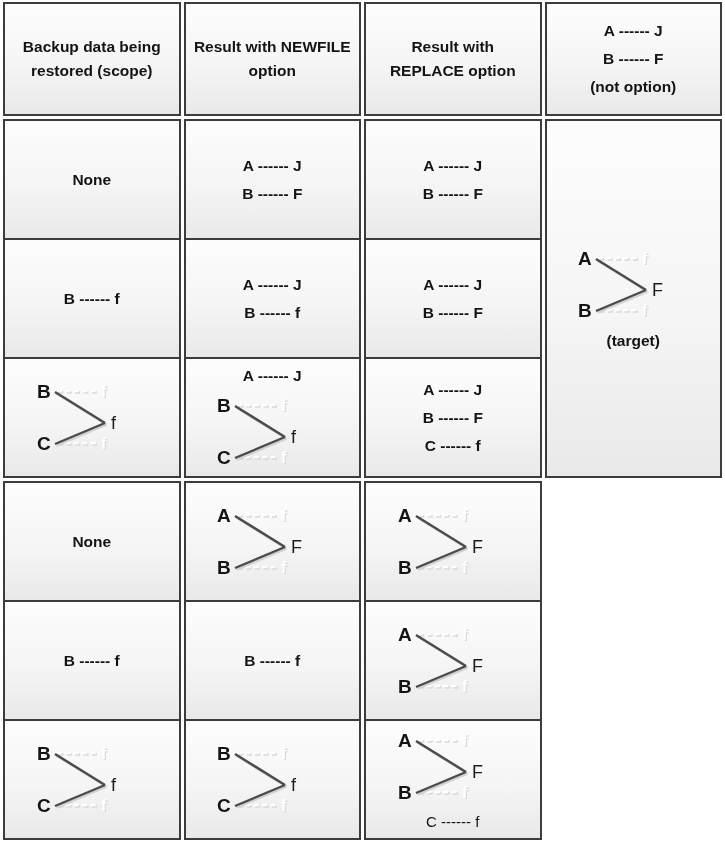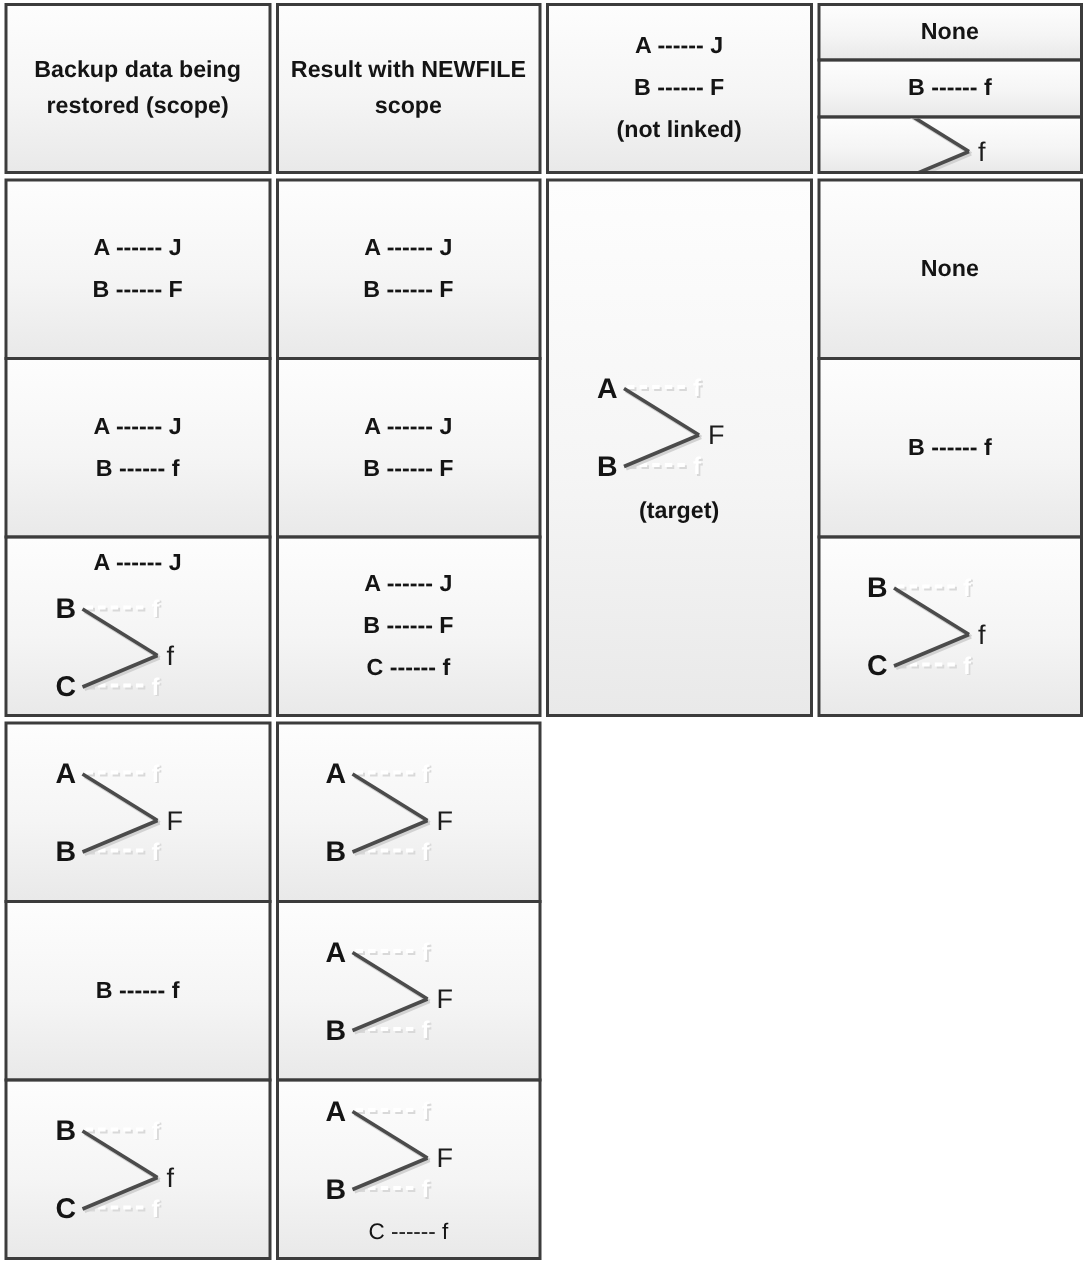--- a/index.html
+++ b/index.html
@@ -58,27 +58,30 @@
   .g-ghost-f{font-family:"Liberation Sans",sans-serif;font-weight:bold;font-size:16px;}
 </style>
 </head>
 <body>
 
 <div class="table" id="table">
   <div class="cell header">
     <span>Backup data being restored (scope)</span>
   </div>
   <div class="cell header">
-    <span>Result with NEWFILE scope</span>
+    <span>Result with NEWFILE option</span>
+  </div>
+  <div class="cell header">
+    <span>Result with REPLACE option</span>
   </div>
 <div class="cell scope">
       <div class="content">
         <span class="tline">A ------ J</span>
         <span class="tline">B ------ F</span>
-        <span class="tline">(not linked)</span>
+        <span class="tline">(not option)</span>
       </div>
     </div>
     <div class="stack">
       <div class="subcell">
         <div class="content">
           <span class="tline">None</span>
         </div>
       </div>
       <div class="subcell">
         <div class="content">

